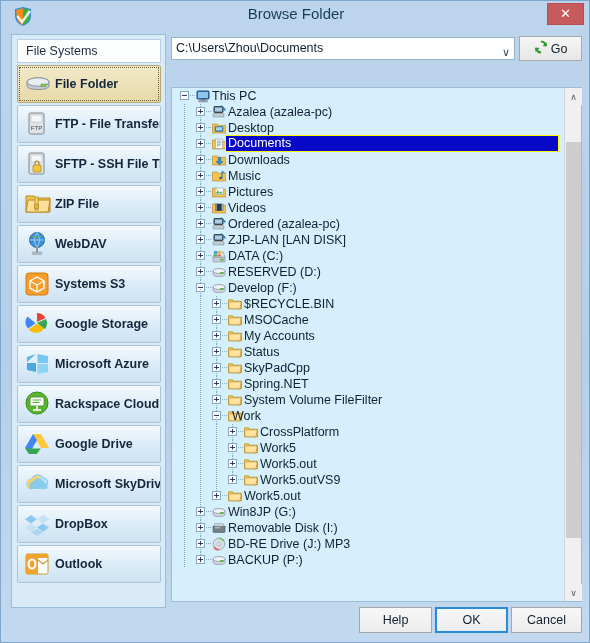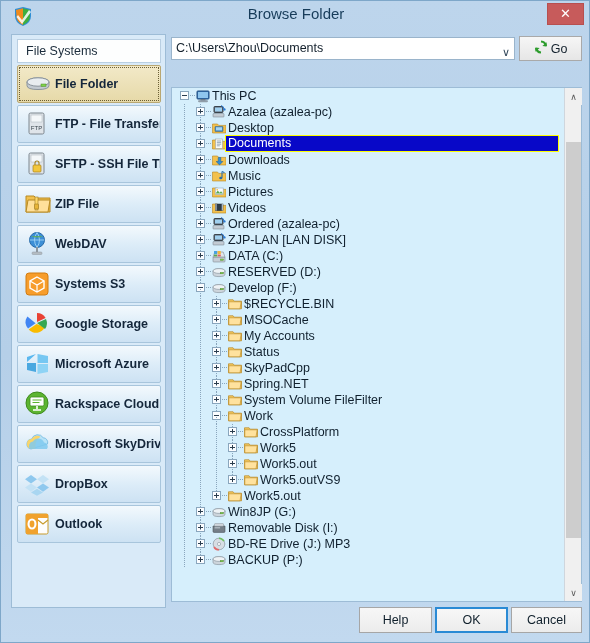--- a/index.html
+++ b/index.html
@@ -286,20 +286,30 @@
               <rect x="7" y="6" width="14" height="9" rx="1.6" fill="#fff" stroke="#3f8a1f" stroke-width="0.8"></rect>
               <path d="M9.5 9 h9 M9.5 11.5 h7" stroke="#5cb531" stroke-width="1.2"></path>
               <path d="M14 15 v3 M10 19 h8" stroke="#fff" stroke-width="1.6"></path>
             </svg>
           </span>
           <span class="side-label">Rackspace Cloud Fil</span>
         </div>
         <div class="side-item">
           <span class="side-ico">
             <svg width="30" height="26" viewBox="0 0 30 26">
+              <path d="M10 3 h8 l8 14 h-8 Z" fill="#ffc93c"></path>
+              <path d="M10 3 L2 17 l4 6 l8 -14 Z" fill="#4185f3"></path>
+              <path d="M2.2 17.5 h15.6 l-4 5.5 H6.2 Z" fill="#34a753"></path>
+            </svg>
+          </span>
+          <span class="side-label">Google Drive</span>
+        </div>
+        <div class="side-item">
+          <span class="side-ico">
+            <svg width="30" height="26" viewBox="0 0 30 26">
               <path d="M8 18 a5 5 0 0 1 0.6 -9.9 a6.5 6.5 0 0 1 11.6 -1.4 a4.8 4.8 0 0 1 4.3 6.3 Z" fill="#b8e3f7" stroke="#6fb8e0" stroke-width="0.8"></path>
               <path d="M8 18 a5 5 0 0 1 0.5 -9.9 a6.5 6.5 0 0 1 9 -2.4 q-6 3 -5 12 Z" fill="#ffd35c" opacity="0.9"></path>
               <path d="M7 18 h17 a4 4 0 0 0 -3 -6.4 a6 6 0 0 0 -11 -1 a4.5 4.5 0 0 0 -3 7.4 Z" fill="#7fc9ee" opacity="0.85"></path>
             </svg>
           </span>
           <span class="side-label">Microsoft SkyDrive</span>
         </div>
         <div class="side-item">
           <span class="side-ico">
             <svg width="30" height="26" viewBox="0 0 30 26">
@@ -624,21 +634,21 @@
           <span class="tvline" style="left:12px;top:0;height:16px"></span>
           <span class="tvline" style="left:28px;top:0;height:16px"></span>
           <span class="tvline" style="left:44px;top:0;height:8px"></span>
           <span class="texp" style="left:40px"></span>
           <span class="tdots" style="left:50px;width:6px"></span>
           <span class="tvline" style="left:44px;top:9px;height:7px"></span>
           <span class="ticon" style="left:56px"><svg width="14" height="14" viewBox="0 0 14 14">
               <path d="M0.5 2.8 h4.6 l1.2 1.4 h7.2 V11.8 H0.5 Z" fill="#f6cc63" stroke="#b58420" stroke-width="0.7"></path>
               <path d="M0.8 4.8 h12.4 l-1.2 7 H0.8 Z" fill="#ffe29e" stroke="#b58420" stroke-width="0.6"></path>
             </svg></span>
-          <span class="tname" style="left:72px">Work</span>
+          <span class="tname" style="left:60px">Work</span>
         </div>
         <div class="trow">
           <span class="tvline" style="left:12px;top:0;height:16px"></span>
           <span class="tvline" style="left:28px;top:0;height:16px"></span>
           <span class="tvline" style="left:44px;top:0;height:16px"></span>
           <span class="tvline" style="left:60px;top:0;height:8px"></span>
           <span class="texp plus" style="left:56px"></span>
           <span class="tdots" style="left:66px;width:6px"></span>
           <span class="tvline" style="left:60px;top:9px;height:7px"></span>
           <span class="ticon" style="left:72px"><svg width="14" height="14" viewBox="0 0 14 14">

